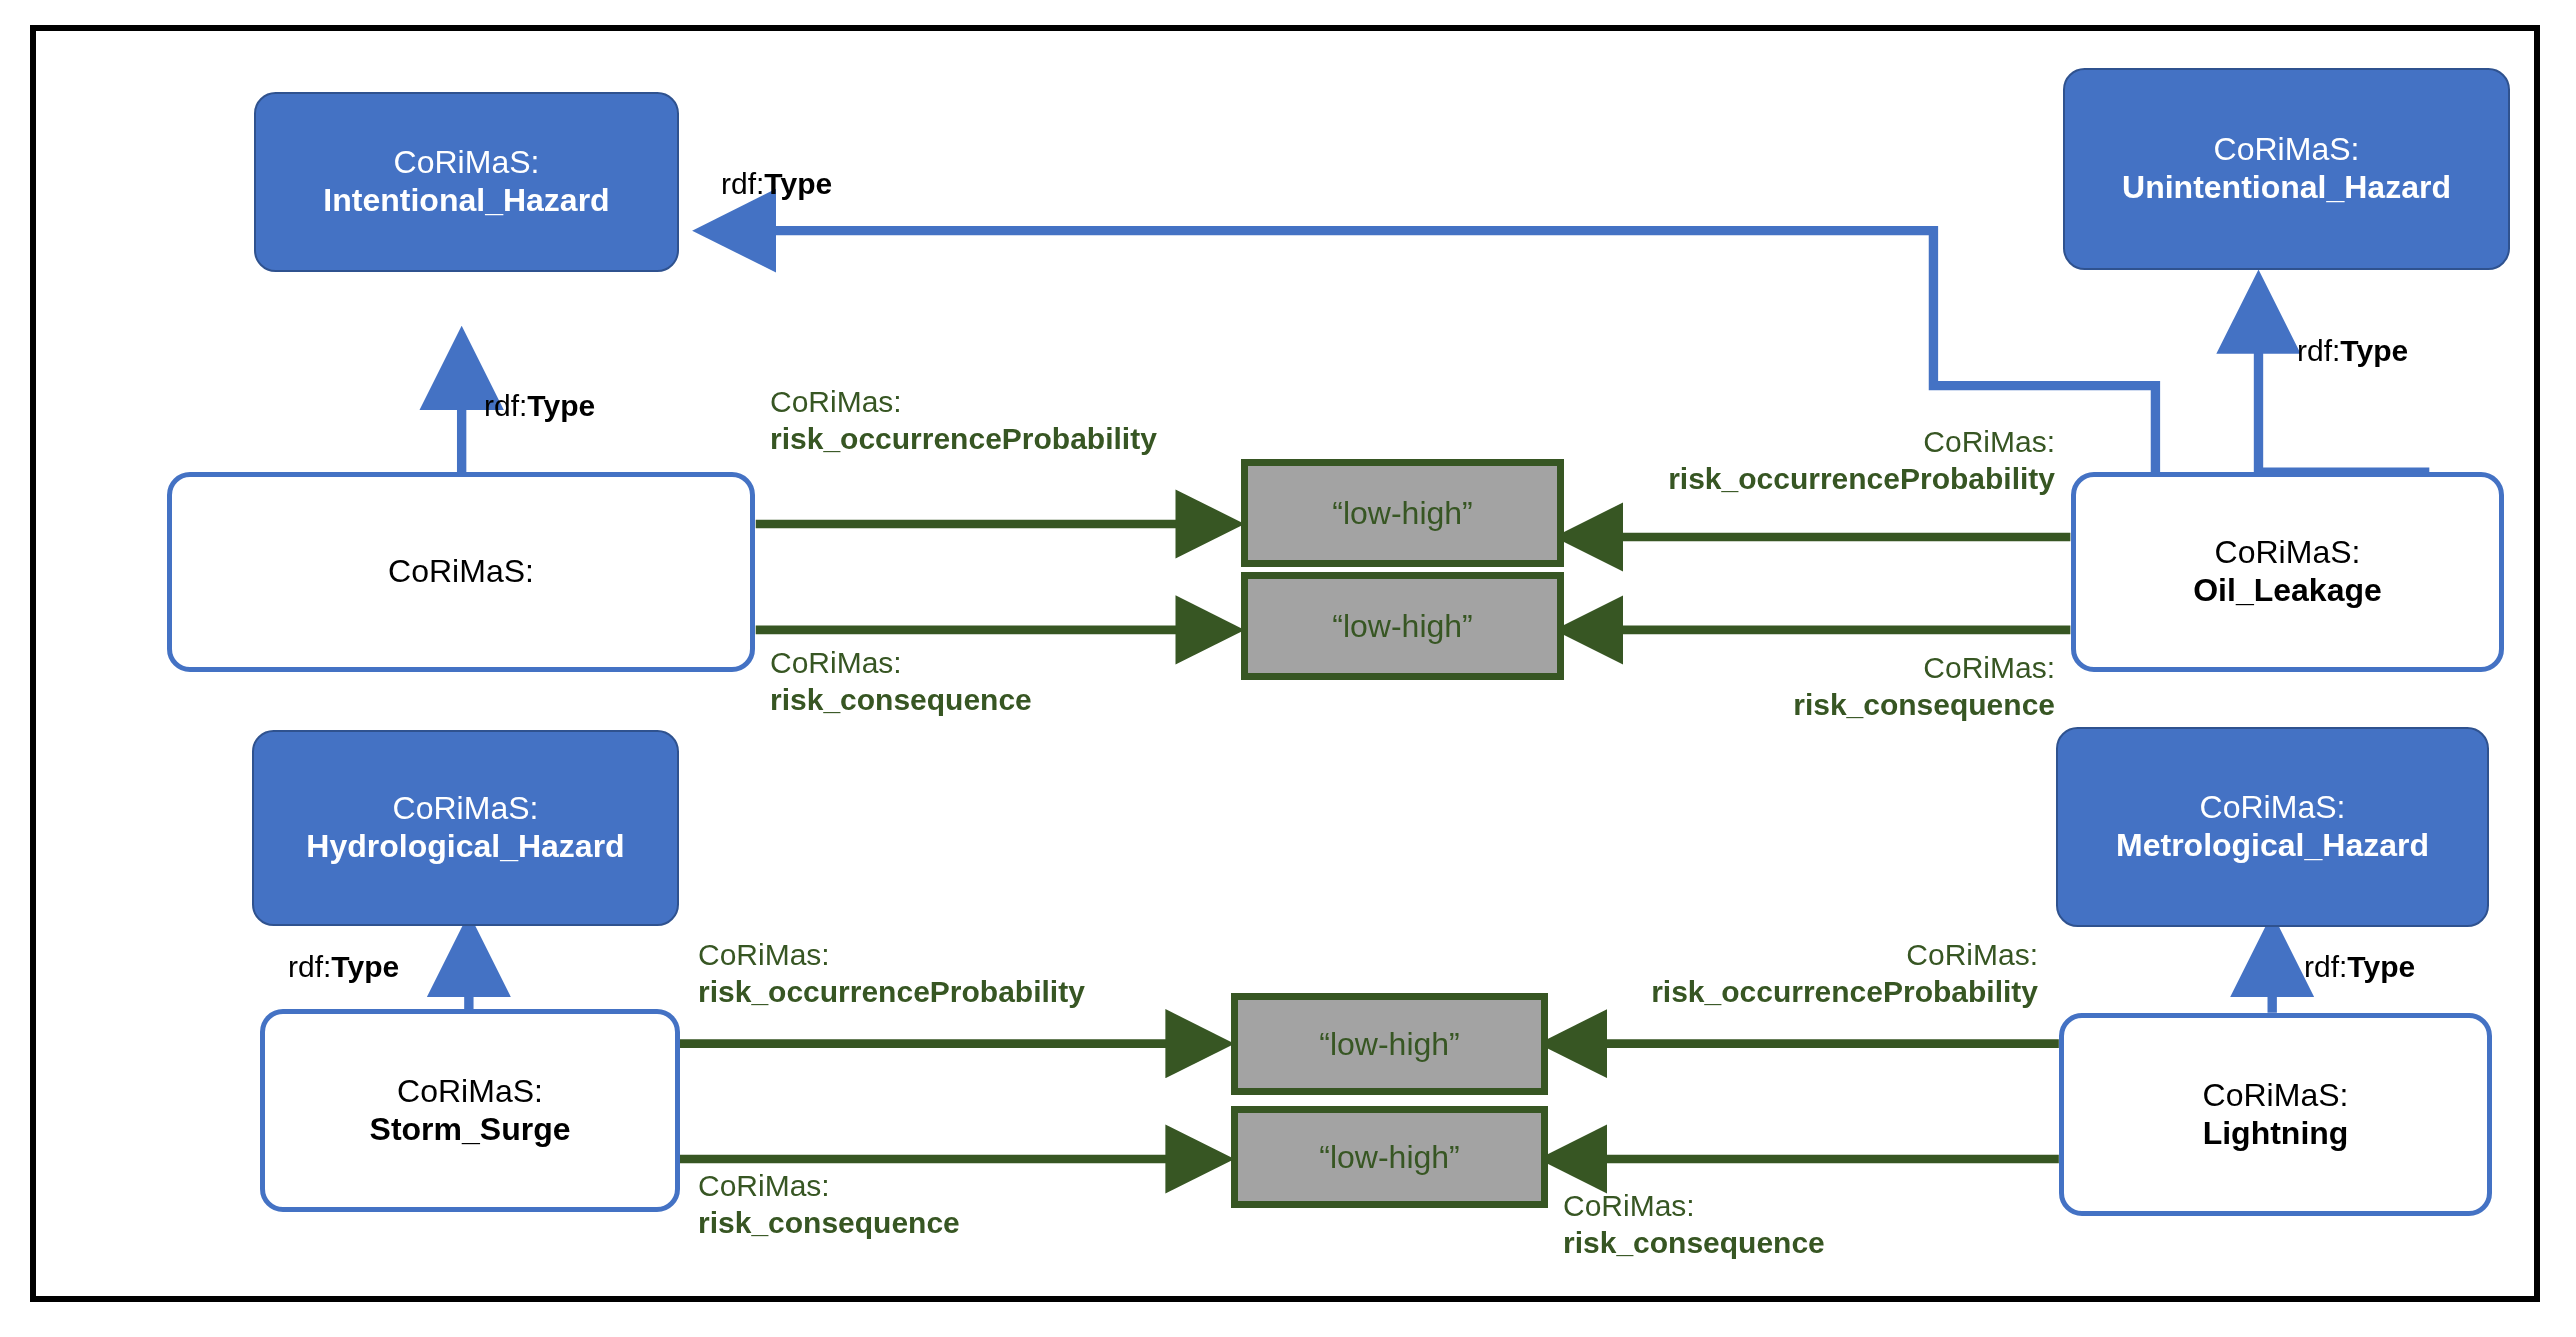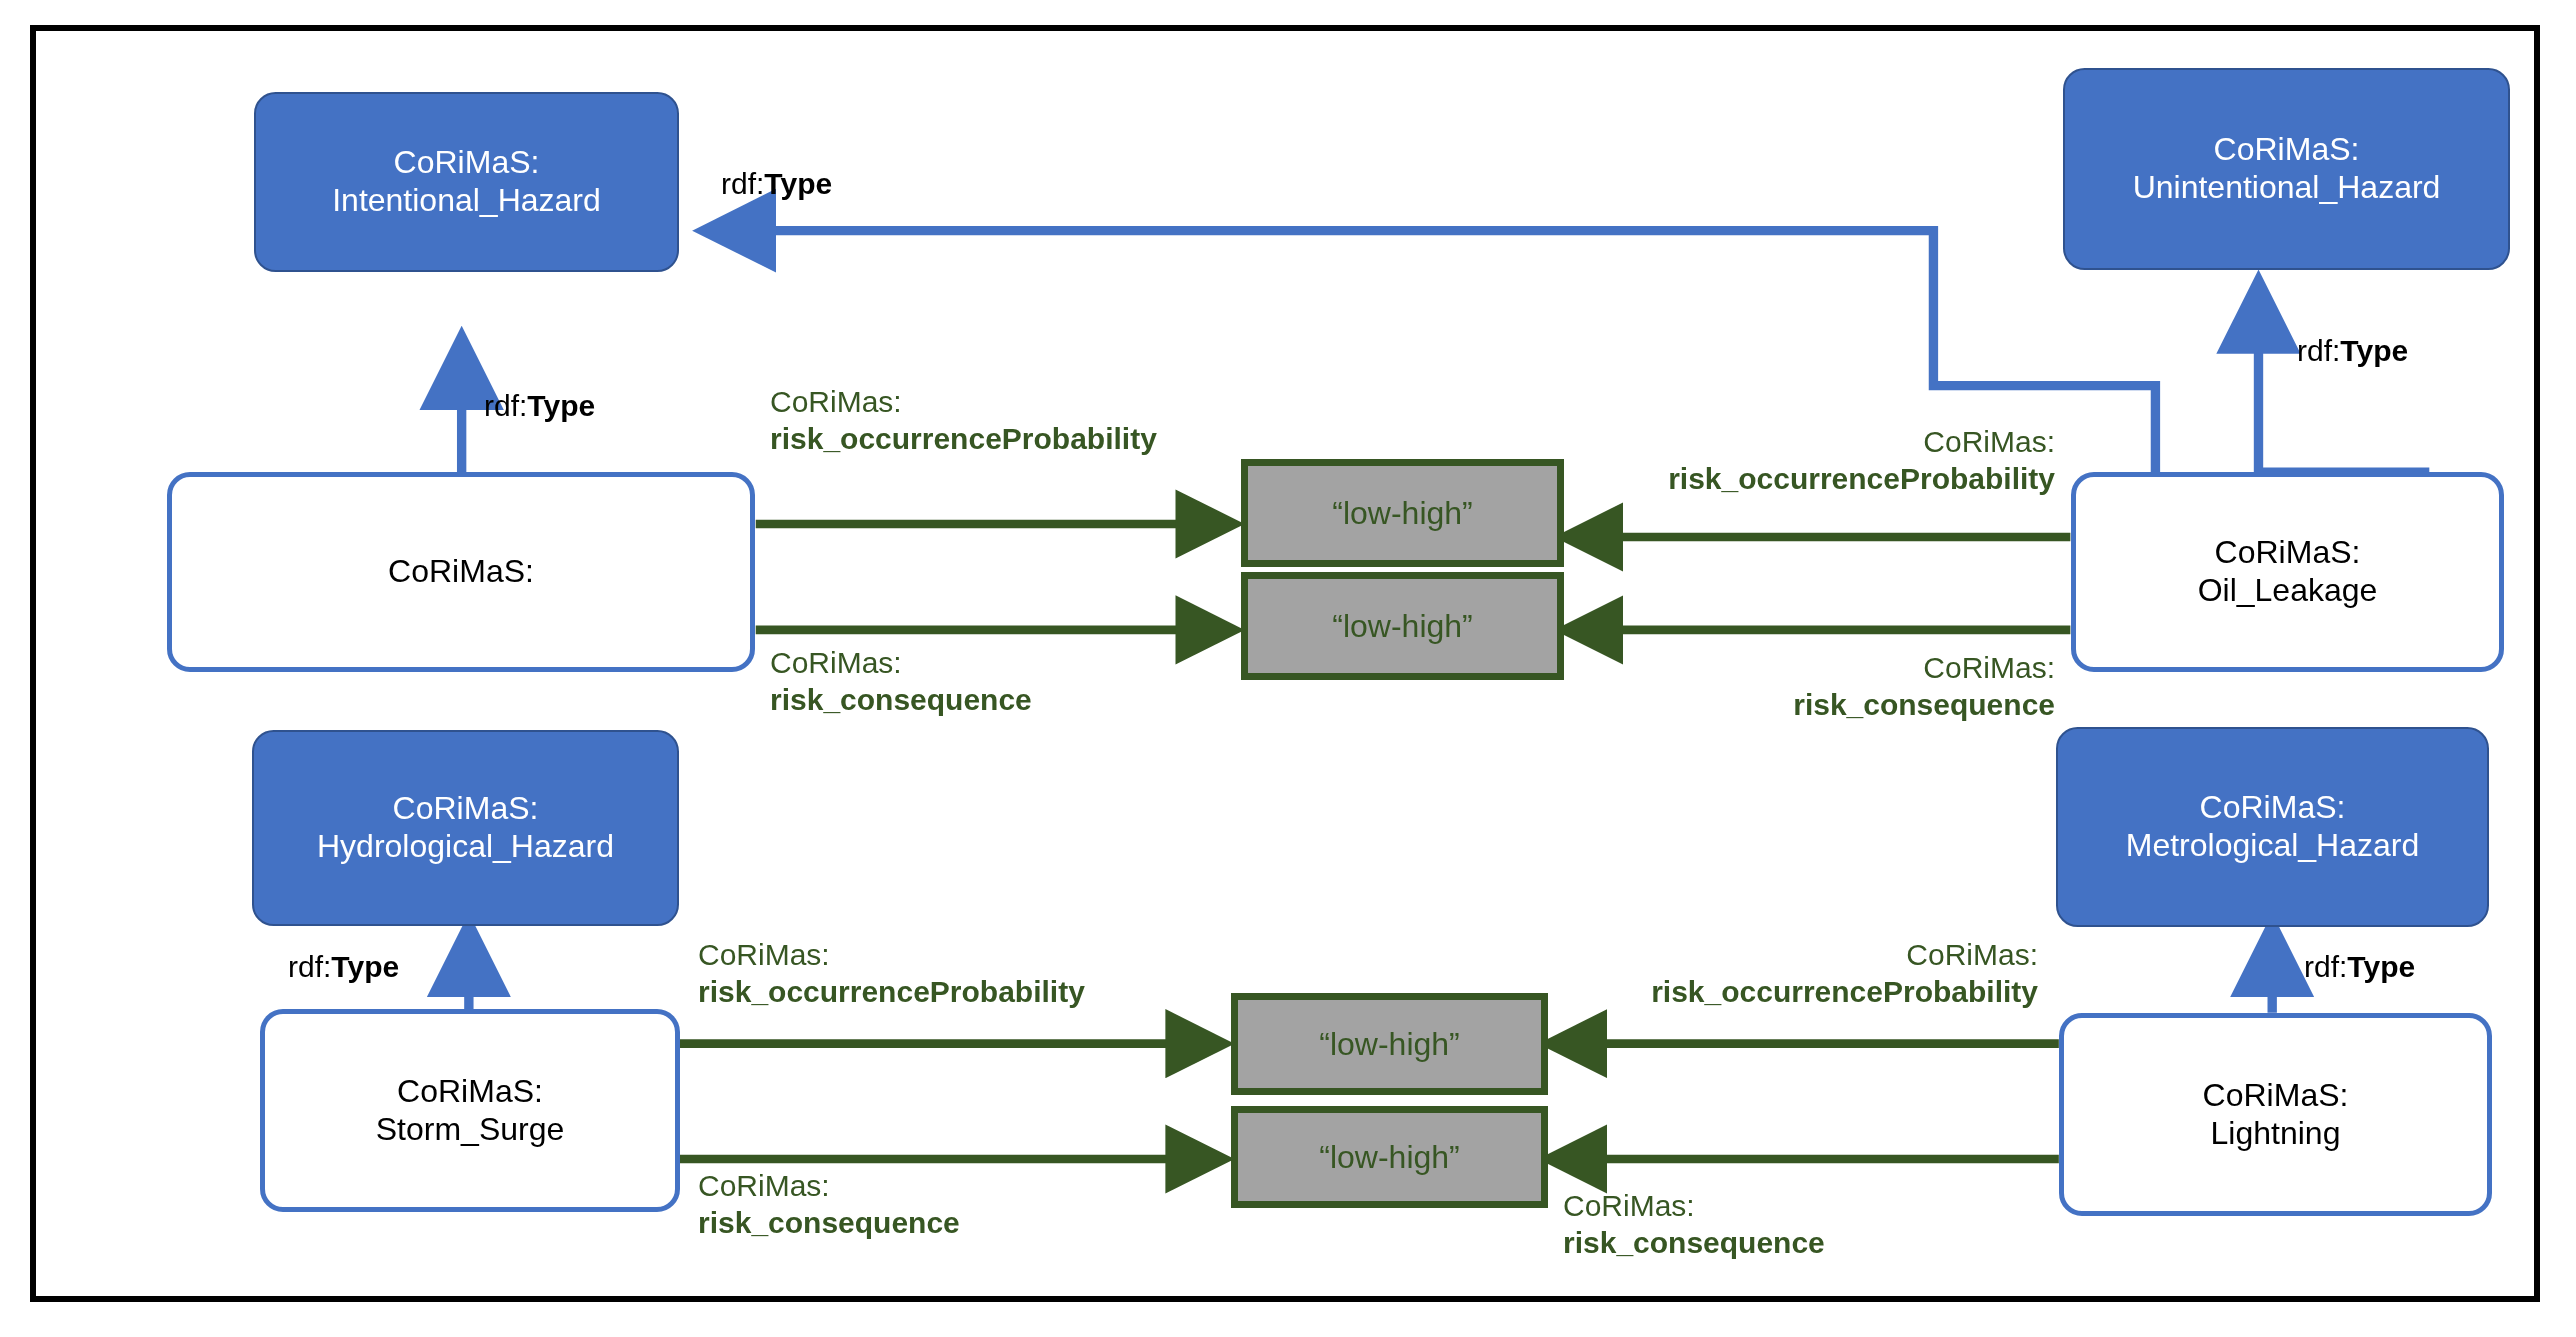--- a/index.html
+++ b/index.html
@@ -3,21 +3,21 @@
 <meta charset="utf-8">
 <style>
   html,body{margin:0;padding:0;background:#ffffff;}
   body{font-family:"Liberation Sans", sans-serif;}
   #stage{position:relative;width:2576px;height:1337px;background:#ffffff;overflow:hidden;}
   #frame{position:absolute;left:30px;top:25px;width:2510px;height:1277px;border:6.5px solid #000000;box-sizing:border-box;background:#ffffff;}
   svg.edges{position:absolute;left:0;top:0;width:2576px;height:1337px;pointer-events:none;}
 
   .node{position:absolute;box-sizing:border-box;display:flex;flex-direction:column;align-items:center;justify-content:center;text-align:center;line-height:1.18;}
   .node .pfx{font-weight:400;display:block;}
-  .node .nm{font-weight:400;display:block;}
+  .node .nm{font-weight:700;display:block;}
 
   .class-node{background:#4472C4;border:2.9px solid #2F528F;border-radius:21.6px;color:#FFFFFF;font-size:32px;}
   .inst-node{background:#FFFFFF;border:5.8px solid #4472C4;border-radius:23px;color:#000000;font-size:32px;}
 
   .lit-node{position:absolute;box-sizing:border-box;background:#a3a3a3;border:7.2px solid #375623;color:#375623;
             display:flex;align-items:center;justify-content:center;font-size:32px;font-weight:400;}
 
   .lbl{position:absolute;white-space:nowrap;}
   .lbl-blue{color:#000000;font-size:30px;}
   .lbl-blue .k{font-weight:400;}

